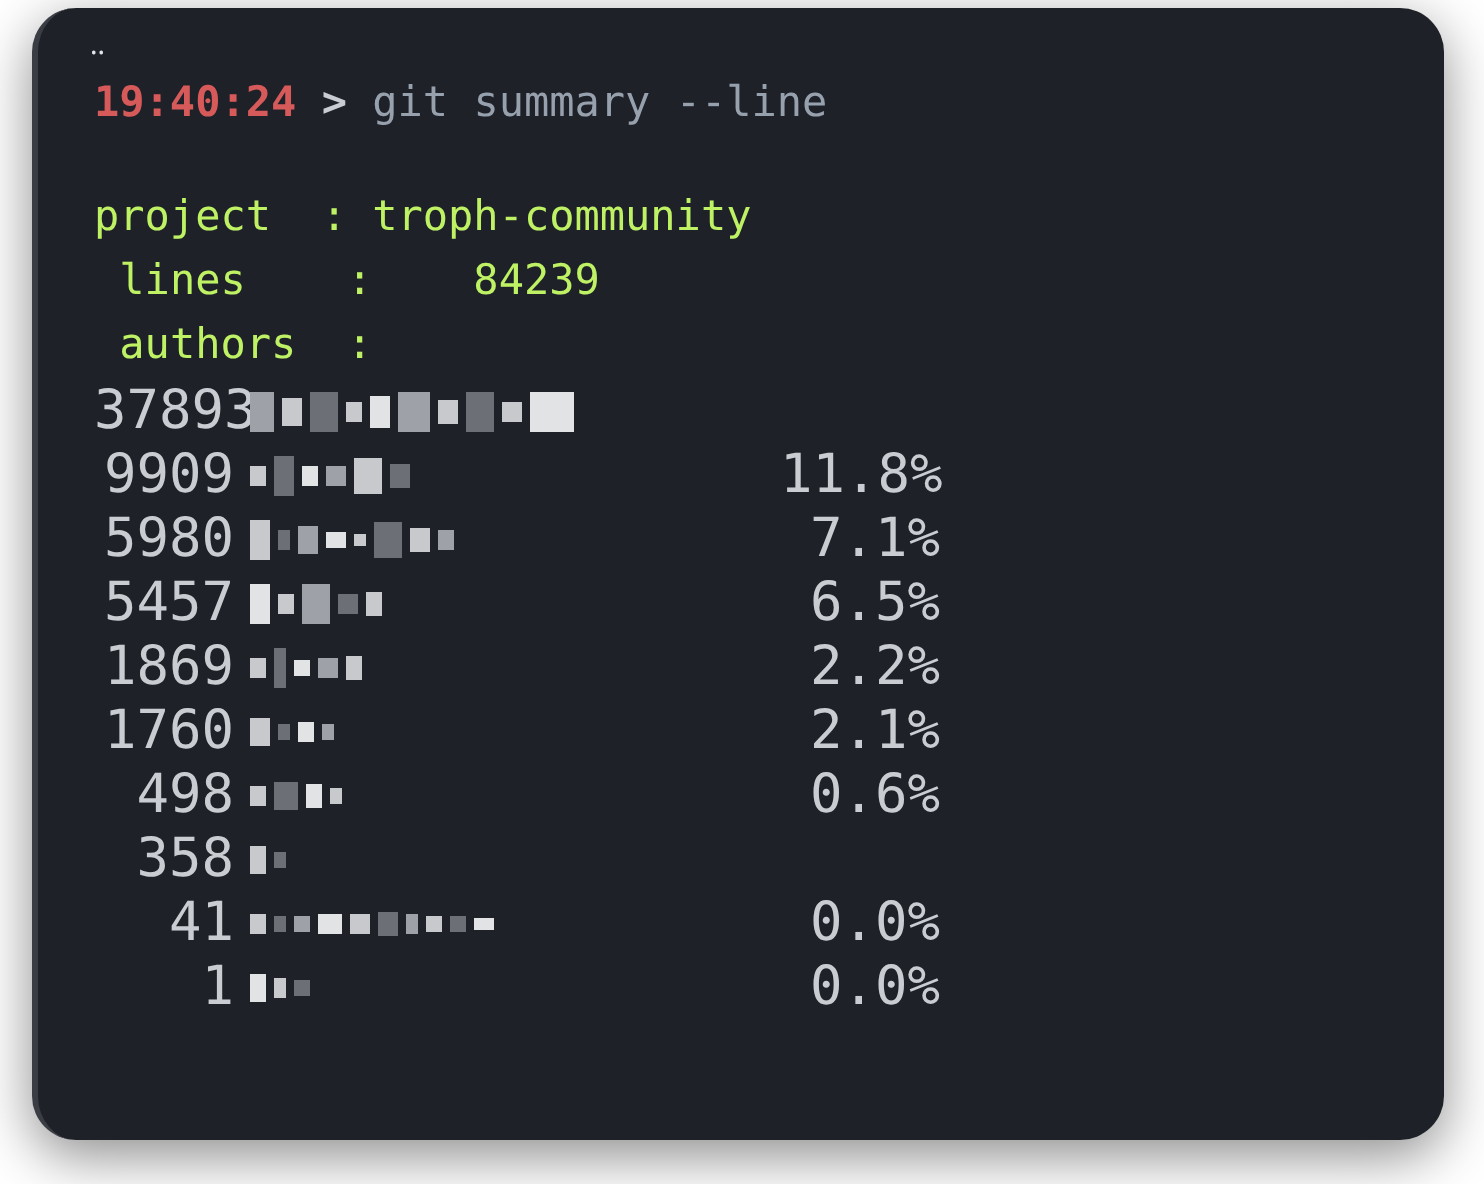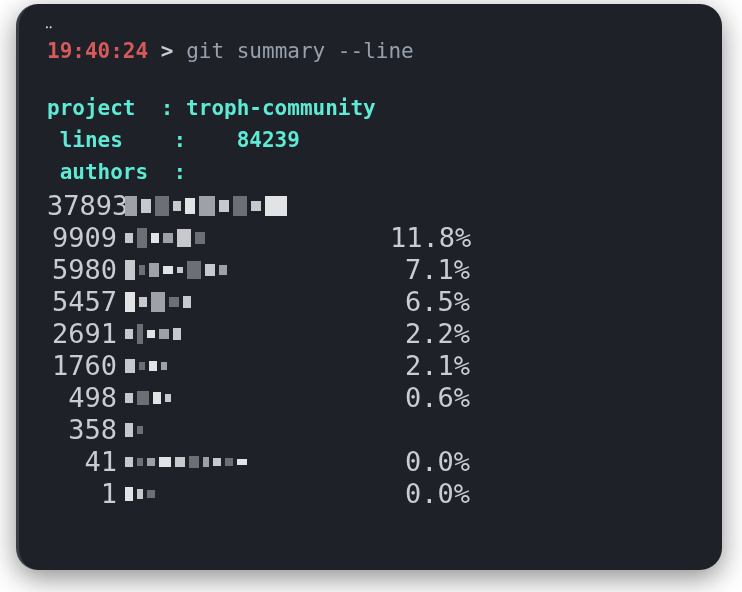--- a/index.html
+++ b/index.html
@@ -40,24 +40,23 @@
     line-height: 30px;
     margin-bottom: 26px;
     white-space: pre;
   }
   .time { color: #d75a5a; font-weight: 600; }
   .chevron { color: #c9ccd1; font-weight: 600; }
   .cmd { color: #97a0ad; }
   .info-block {
     font-size: 21px;
     line-height: 32px;
-    color: #5eead4;
+    color: #bef264;
     white-space: pre;
     margin-bottom: 2px;
-    font-weight: bold;
   }
   .author-rows {
     font-size: 27px;
     line-height: 32px;
     color: #c9ccd1;
   }
   .author-row {
     display: flex;
     align-items: center;
     height: 32px;
@@ -163,21 +162,21 @@
               <span class="px s4" style="width: 10px; height: 20px; margin-right: 4px;"></span>
               <span class="px s2" style="width: 8px; height: 10px; margin-right: 4px;"></span>
               <span class="px s1" style="width: 14px; height: 20px; margin-right: 4px;"></span>
               <span class="px s3" style="width: 10px; height: 10px; margin-right: 4px;"></span>
               <span class="px s2" style="width: 8px; height: 12px; margin-right: 4px;"></span>
             </span>
           </span>
           <span class="pct-cell">6.5%</span>
         </div>
         <div class="author-row">
-          <span class="count-cell">2691</span>
+          <span class="count-cell">1869</span>
           <span class="name-cell">
             <span class="pixelbar">
               <span class="px s2" style="width: 8px; height: 10px; margin-right: 4px;"></span>
               <span class="px s3" style="width: 6px; height: 20px; margin-right: 4px;"></span>
               <span class="px s4" style="width: 8px; height: 8px; margin-right: 4px;"></span>
               <span class="px s1" style="width: 10px; height: 10px; margin-right: 4px;"></span>
               <span class="px s2" style="width: 8px; height: 12px; margin-right: 4px;"></span>
             </span>
           </span>
           <span class="pct-cell">2.2%</span>

